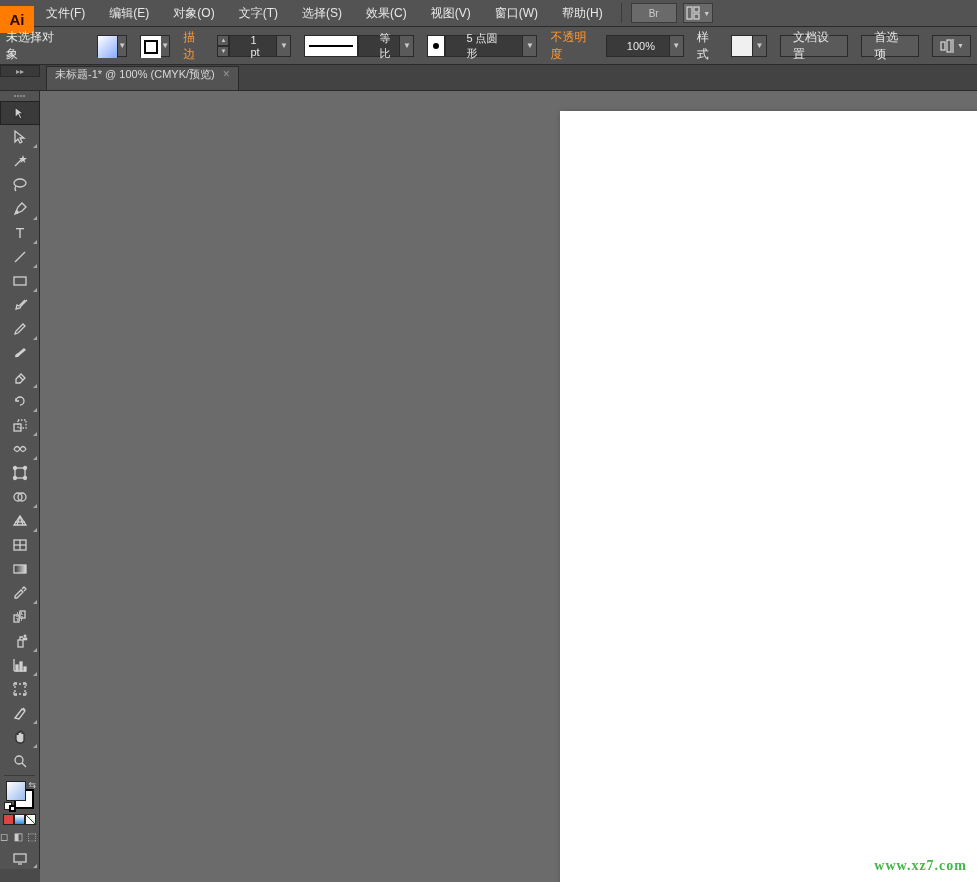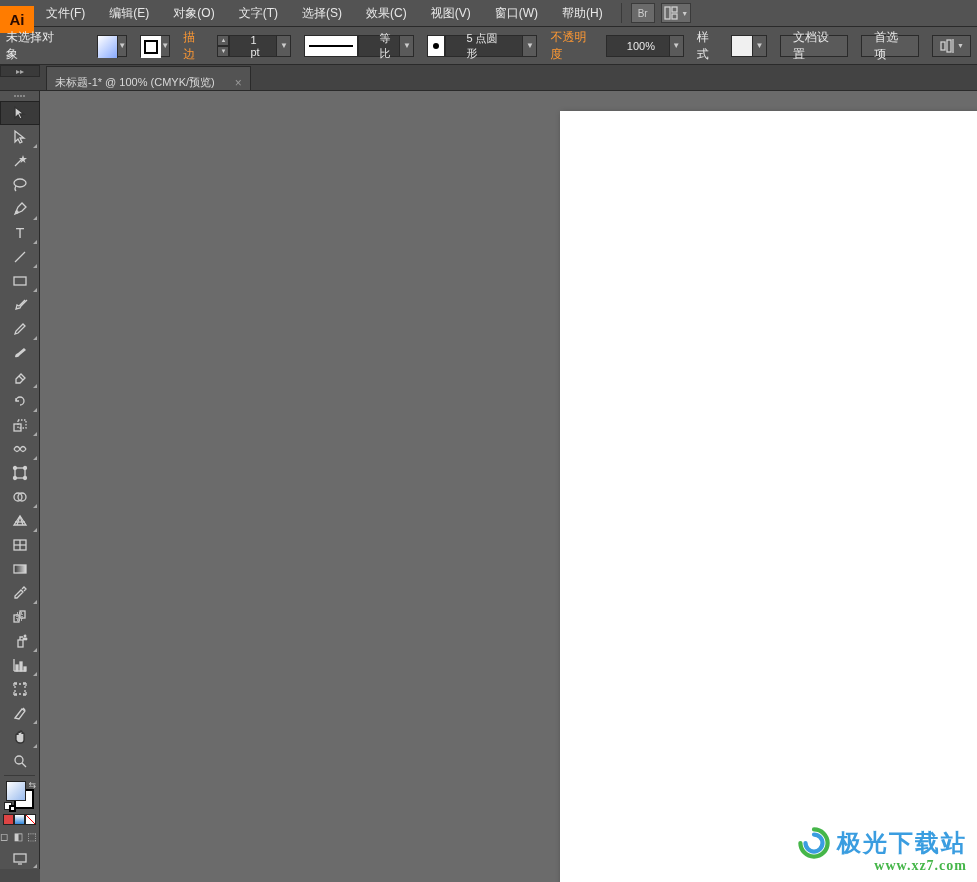--- a/index.html
+++ b/index.html
@@ -3,21 +3,21 @@
 <meta charset="utf-8">
 <style>
 * { margin: 0; padding: 0; box-sizing: border-box; font-family: "Microsoft YaHei", Arial, sans-serif; }
 body { width: 977px; height: 882px; background: #4a4a4a; overflow: hidden; position: relative; }
 
 
 .menubar { height: 27px; background: #535353; border-bottom: 1px solid #2a2a2a; display: flex; align-items: center; }
 .app-icon { width: 34px; height: 27px; background: #FF7C00; display: flex; align-items: center; justify-content: center; font-weight: bold; color: #2a0a00; font-size: 15px; margin-top: 12px; }
 .menu-item { padding: 0 12px; color: #e8e8e8; font-size: 12px; line-height: 27px; cursor: pointer; }
 .menu-sep { width: 1px; height: 20px; background: #3a3a3a; margin: 0 6px; }
-.menu-icon-btn { width: 24px; height: 20px; background: #6a6a6a; border: 1px solid #3a3a3a; margin: 0 3px; display:flex; align-items:center; justify-content:center; color:#ccc; font-size:10px; cursor:pointer;}
+.menu-icon-btn { width: 46px; height: 20px; background: #6a6a6a; border: 1px solid #3a3a3a; margin: 0 3px; display:flex; align-items:center; justify-content:center; color:#ccc; font-size:10px; cursor:pointer;}
 
 
 .controlbar { height: 38px; background: #535353; border-bottom: 1px solid #2a2a2a; display: flex; align-items: center; padding: 0 6px; gap: 13px; }
 .ctrl-label { color: #e8e8e8; font-size: 12px; }
 .ctrl-label.orange { color: #FF9933; }
 .swatch { width: 30px; height: 22px; border: 1px solid #2a2a2a; position: relative; display:flex; }
 .swatch-fill { width: 22px; height: 22px; background: linear-gradient(135deg, #fff, #88aaff); border-right:1px solid #2a2a2a;}
 .swatch-arrow { width: 8px; background: #5a5a5a; color:#ccc; font-size:8px; display:flex;align-items:center;justify-content:center;}
 .swatch-stroke-outer { width:22px; height:22px; background:#fff; display:flex;align-items:center;justify-content:center;}
 .swatch-stroke-inner { width:14px; height:14px; border:2px solid #000; background:#fff;}
@@ -29,21 +29,21 @@
 .stroke-preview { width:54px; height:22px; background:#fff; border:1px solid #2a2a2a; display:flex;align-items:center;justify-content:center;}
 .stroke-line { width:44px; height:2px; background:#000;}
 .brush-preview { width:18px; height:22px; background:#fff; border:1px solid #2a2a2a; display:flex;align-items:center;justify-content:center;}
 .brush-dot{width:6px;height:6px;background:#000;border-radius:50%;}
 .ctrl-btn { height:22px; padding:0 12px; background:#5a5a5a; border:1px solid #2a2a2a; color:#e8e8e8; font-size:12px; display:flex;align-items:center; cursor:pointer;}
 .style-swatch{width:22px;height:22px;background:#f0f0f0;border:1px solid #2a2a2a;}
 
 
 .tabbar { height: 26px; background: #434343; border-bottom: 1px solid #2a2a2a; display: flex; align-items: flex-end; padding-left: 46px; }
 .tab-expand { position:absolute; left:0; top:65px; width:40px; height:12px; background:#3a3a3a; color:#aaa; font-size:8px; display:flex;align-items:center;justify-content:center; cursor:pointer; border:1px solid #2a2a2a;}
-.tab { height: 24px; background: #535353; border: 1px solid #2a2a2a; border-bottom: none; padding: 0 8px; display: flex; align-items: flex-end; gap:20px; color: #d8d8d8; font-size: 11px; }
+.tab { height: 24px; background: #535353; border: 1px solid #2a2a2a; border-bottom: none; padding: 0 8px; display: flex; align-items: flex-start; gap:8px; color: #d8d8d8; font-size: 11px; }
 .tab-close{color:#999; font-size:12px; cursor:pointer;}
 
 
 .toolbar { position: absolute; left: 0; top: 91px; width: 40px; background: #535353; border-right: 1px solid #2a2a2a; }
 .tool-grip { height: 10px; display: flex; align-items: center; justify-content: center; gap:1px; }
 .grip-dot{width:2px;height:2px;background:#888;}
 .tool-btn { width: 40px; height: 24px; display: flex; align-items: center; justify-content: center; cursor: pointer; color: #d0d0d0; position:relative; }
 .tool-btn.active { background: #3a3a3a; border:1px solid #222; }
 .tool-corner { position:absolute; bottom:1px; right:3px; width:0;height:0; border-left:4px solid transparent; border-bottom:4px solid #aaa;}
 .tool-divider { height: 1px; background: #3a3a3a; margin: 2px 4px; }
@@ -404,21 +404,14 @@
       </svg>
     <span class="tool-corner"></span>
   </div>
 </div>
 
 <div class="canvas-area">
   <div class="artboard"></div>
 </div>
 
 <div class="watermark">
-  <div class="wm-logo">
-    <svg class="wm-swirl" viewBox="0 0 40 40">
-      <path d="M20 4 A16 16 0 1 1 4 20" fill="none" stroke="#45b649" stroke-width="5" stroke-linecap="round"></path>
-      <path d="M20 10 A10 10 0 1 1 10 20" fill="none" stroke="#3a9de0" stroke-width="5" stroke-linecap="round"></path>
-    </svg>
-    <span class="wm-cn">极光下载站</span>
-  </div>
   <span class="wm-en">www.xz7.com</span>
 </div>
 
 </body></html>

